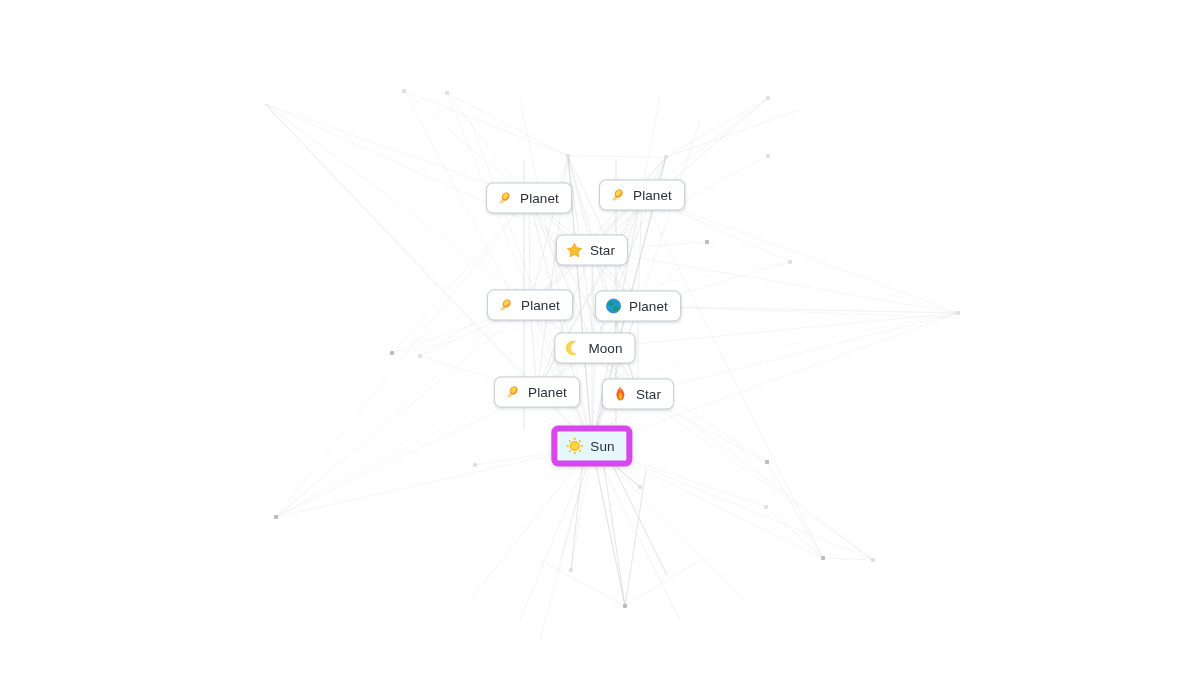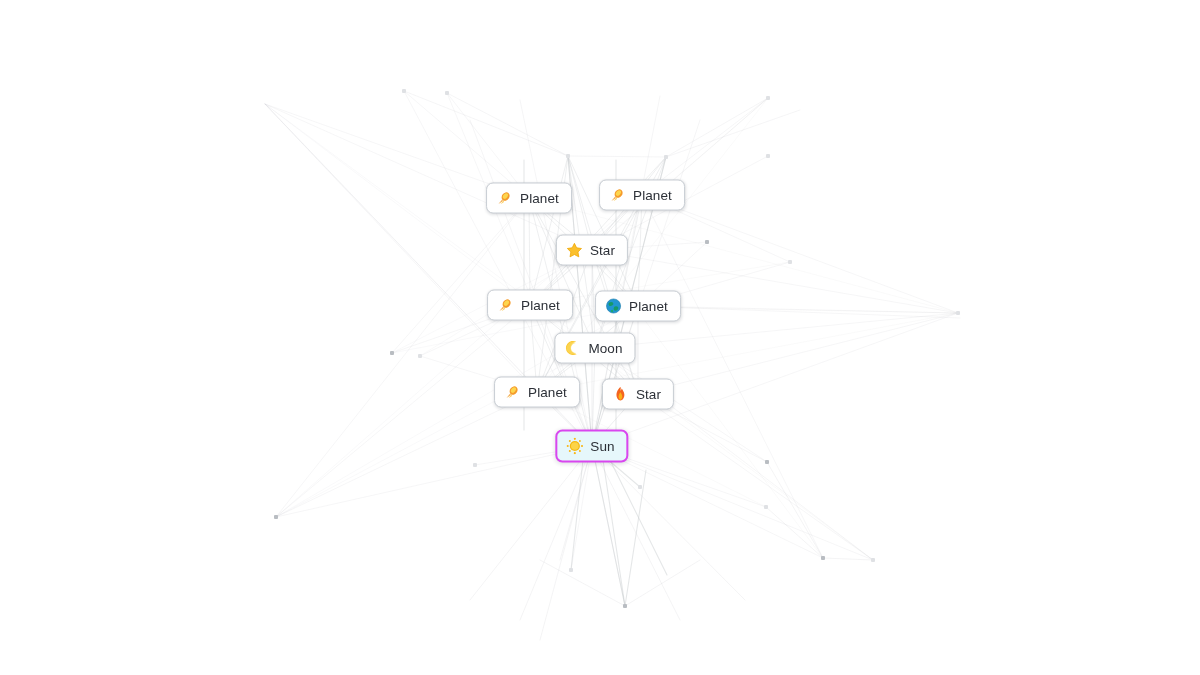--- a/index.html
+++ b/index.html
@@ -47,21 +47,21 @@
     border-radius: 7px;
     box-shadow: 0 1px 3px rgba(20,30,50,0.13), 0 0 0 0.5px rgba(0,0,0,0.02);
     white-space: nowrap;
     box-sizing: border-box;
     transform: translate(-50%, -50%);
     cursor: pointer;
   }
 
   .node.selected {
     background: #e6f7fb;
-    border: 2px solid #d946ef;
+    border: 6px solid #d946ef;
     box-shadow: 0 1px 4px rgba(20,30,50,0.14);
   }
 
   .node-label {
     font-size: 13.5px;
     color: #2c3037;
     line-height: 1;
     letter-spacing: 0.1px;
   }
 

